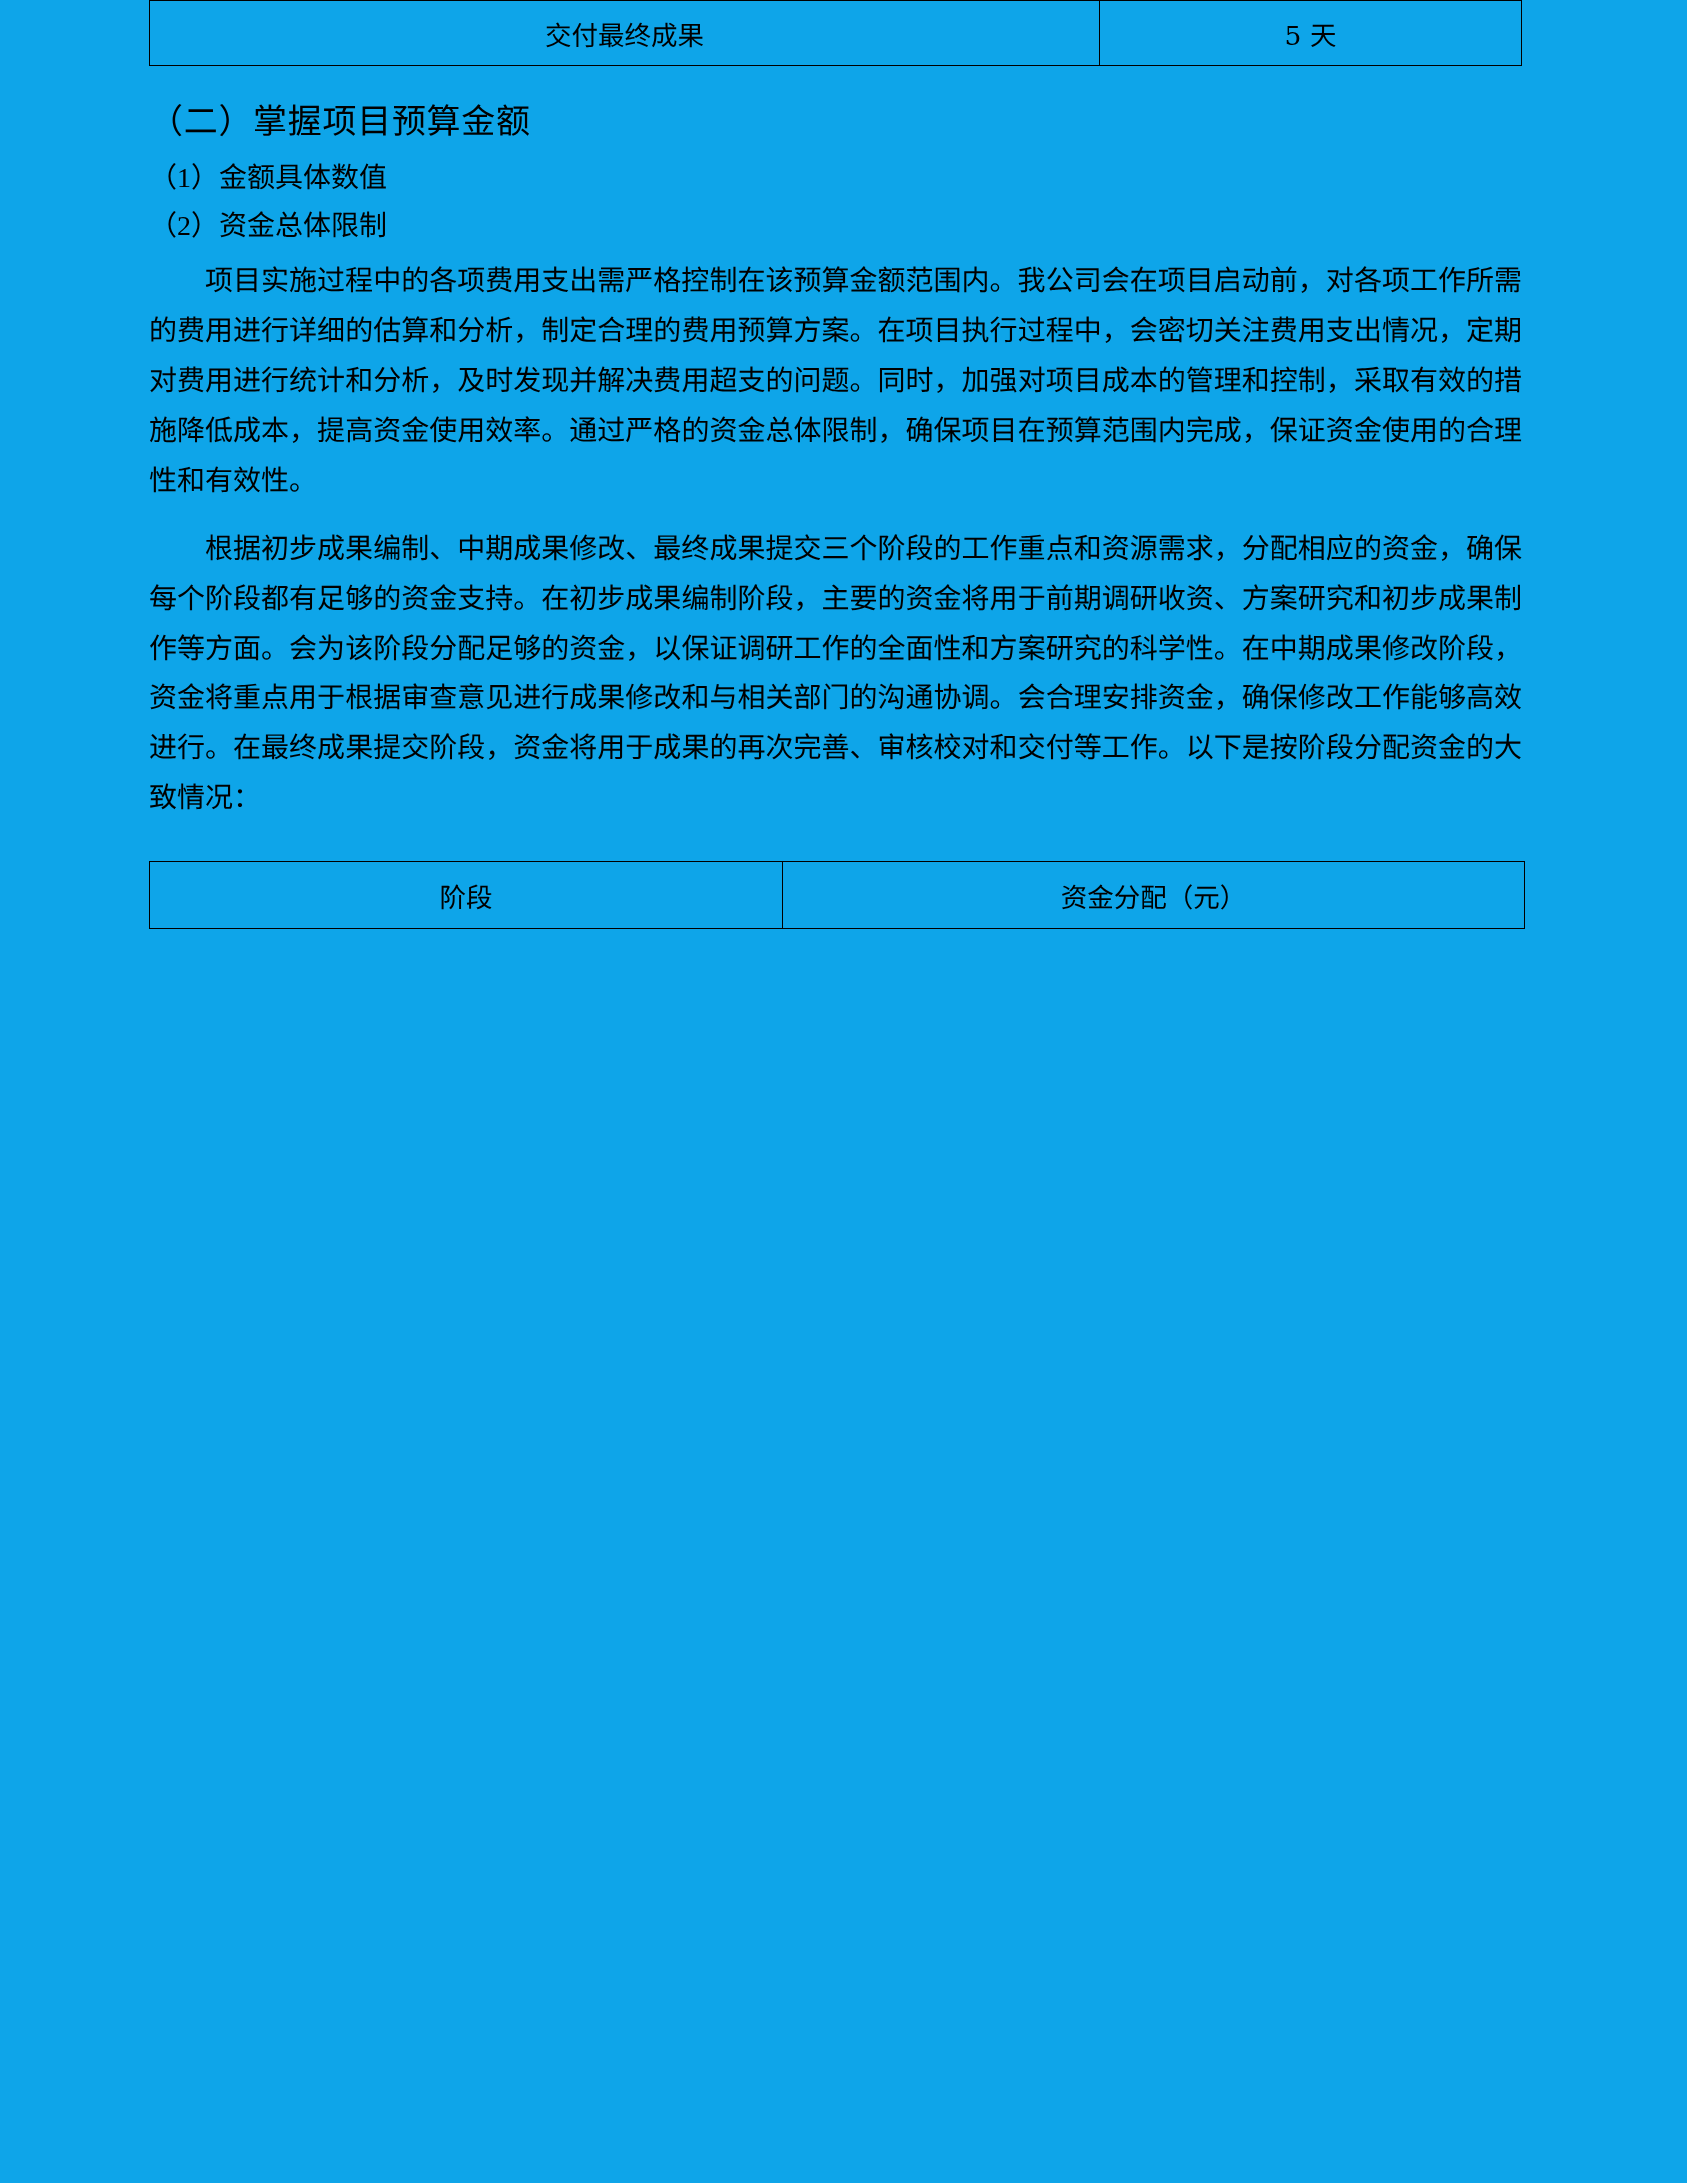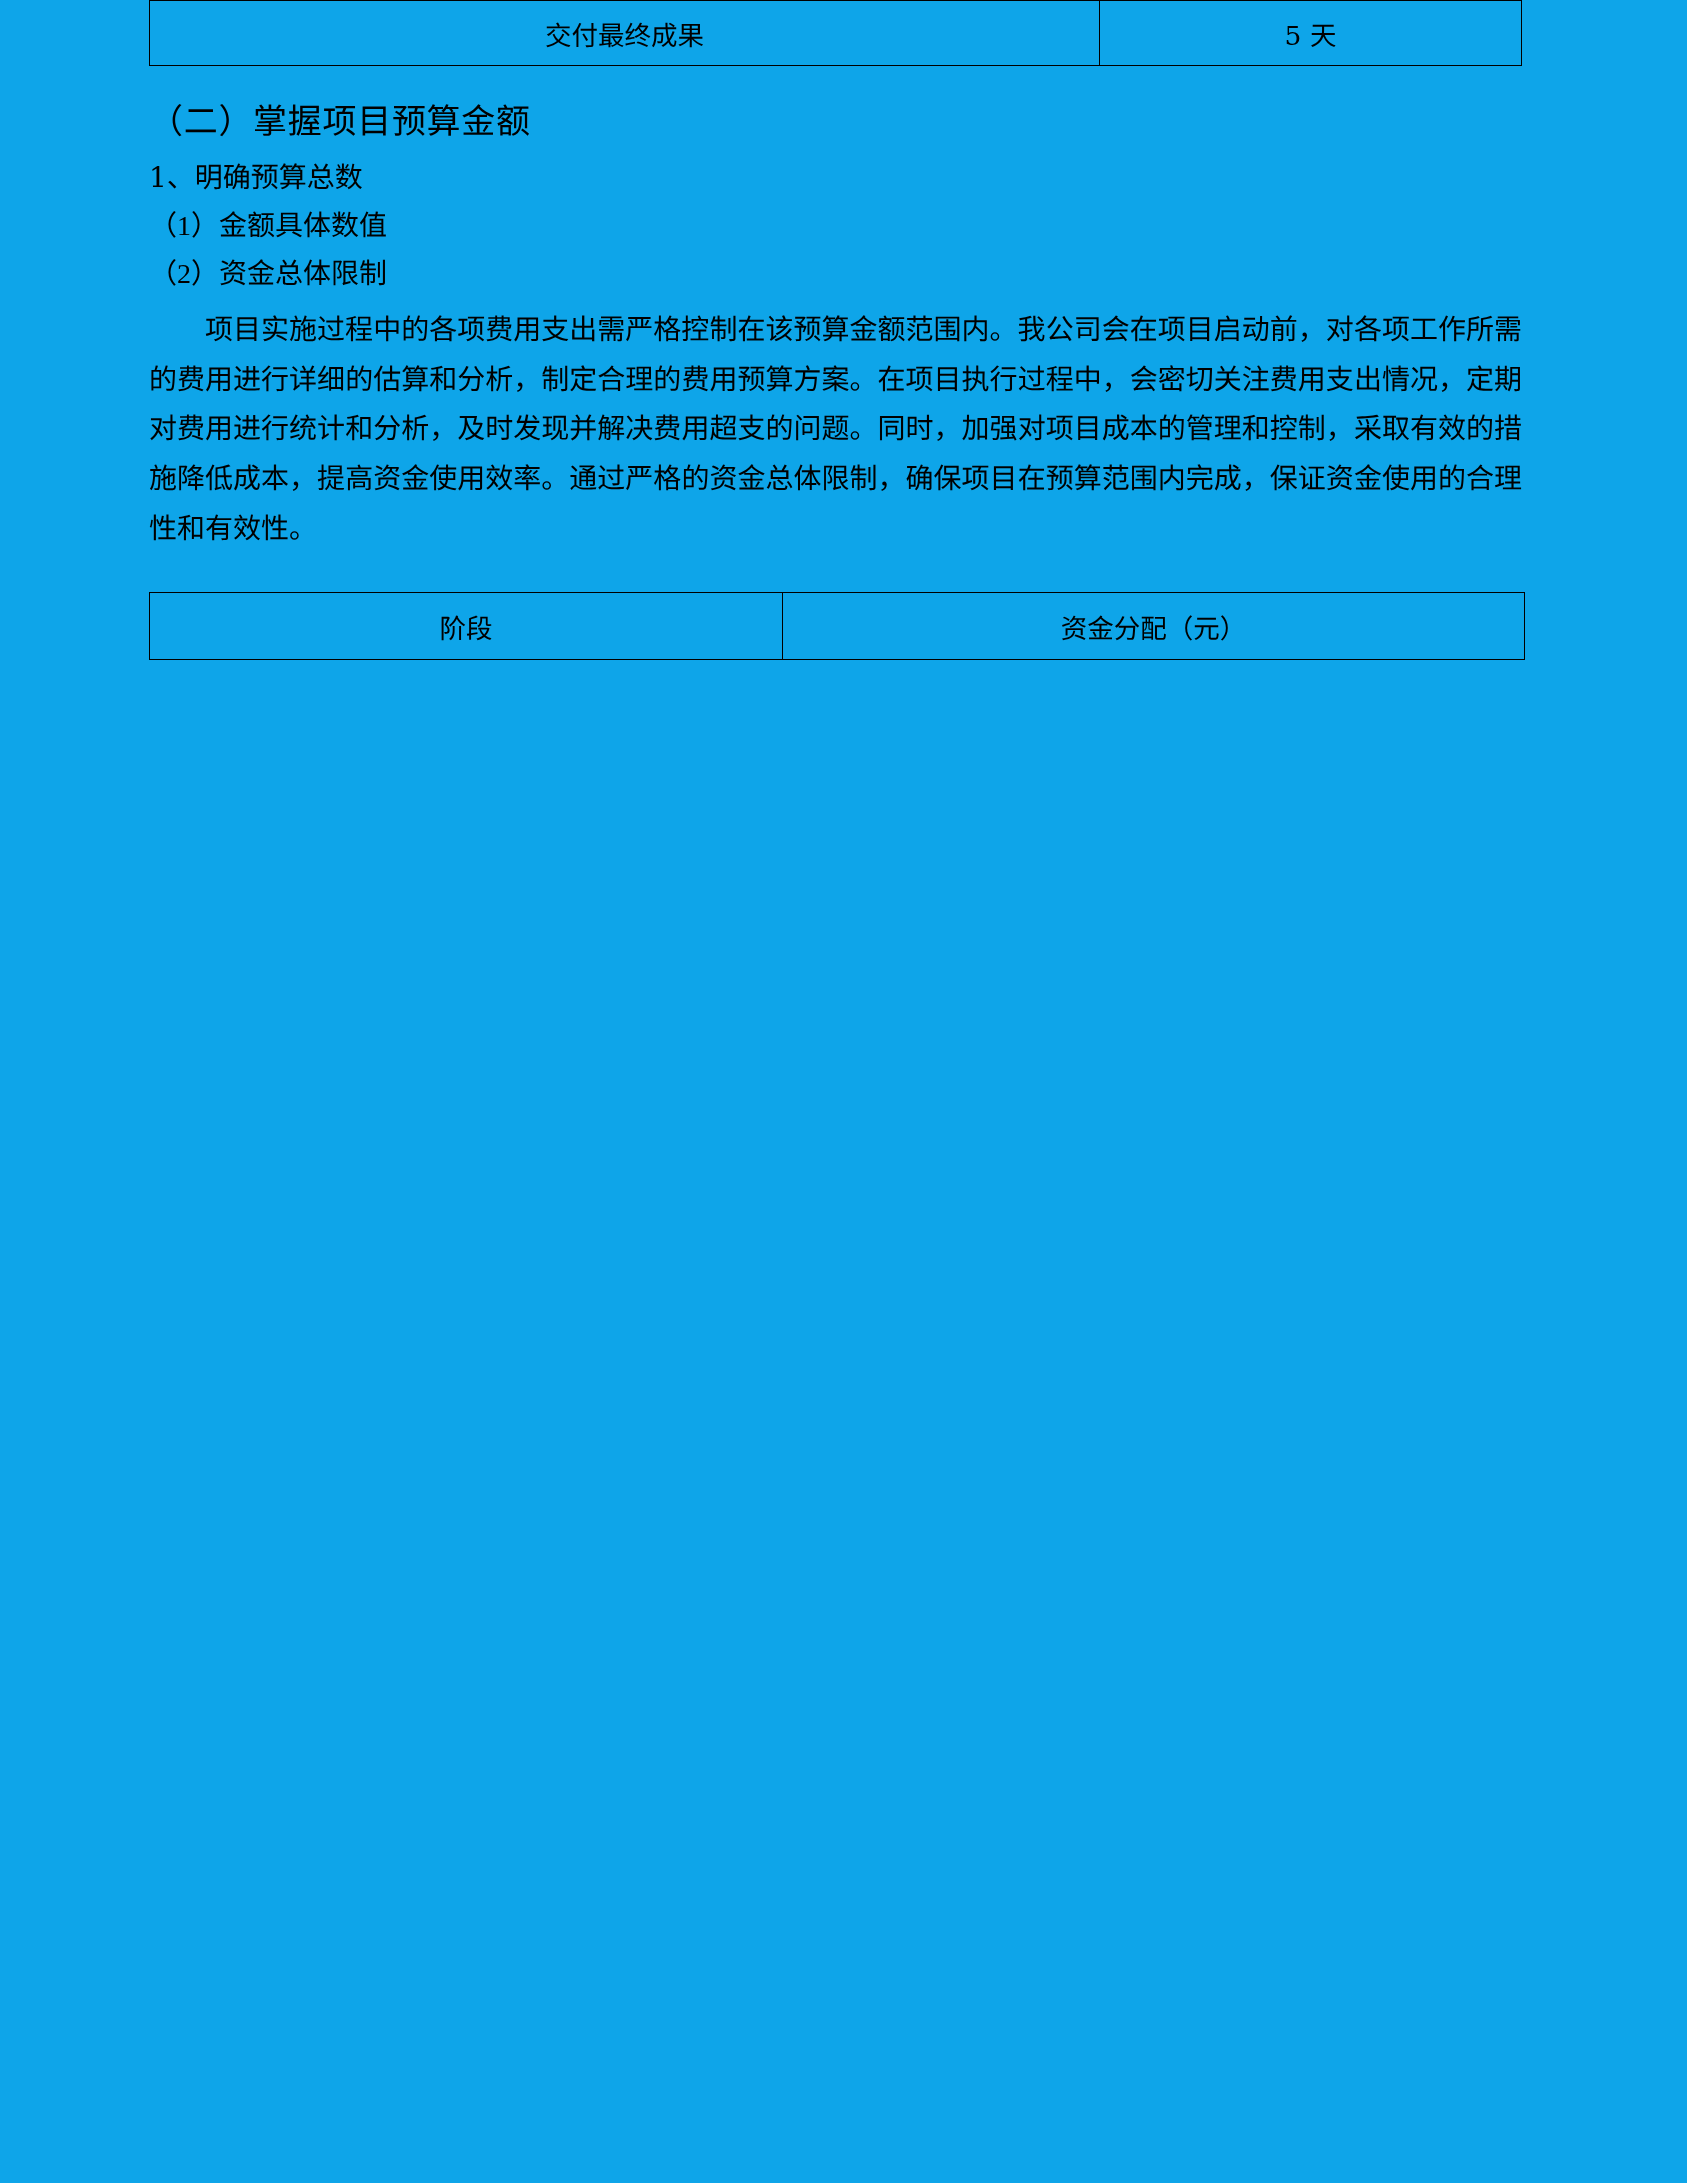--- a/index.html
+++ b/index.html
@@ -107,31 +107,31 @@
           <td class="col-a">交付最终成果</td>
           <td class="col-b">5 天</td>
         </tr>
       </tbody>
     </table>
 
     <div class="spacer-after-table-top"></div>
 
     <h2 class="h-sec">（二）掌握项目预算金额</h2>
 
-    <h3 class="h-num">1、明确预算总数</h3>
 
     <h4 class="h-sub">（1）金额具体数值</h4>
 
 
     <h4 class="h-sub">（2）资金总体限制</h4>
 
     <p class="body last">项目实施过程中的各项费用支出需严格控制在该预算金额范围内。我公司会在项目启动前，对各项工作所需的费用进行详细的估算和分析，制定合理的费用预算方案。在项目执行过程中，会密切关注费用支出情况，定期对费用进行统计和分析，及时发现并解决费用超支的问题。同时，加强对项目成本的管理和控制，采取有效的措施降低成本，提高资金使用效率。通过严格的资金总体限制，确保项目在预算范围内完成，保证资金使用的合理性和有效性。</p>
 
 
 
+    <p class="body last">根据初步成果编制、中期成果修改、最终成果提交三个阶段的工作重点和资源需求，分配相应的资金，确保每个阶段都有足够的资金支持。在初步成果编制阶段，主要的资金将用于前期调研收资、方案研究和初步成果制作等方面。会为该阶段分配足够的资金，以保证调研工作的全面性和方案研究的科学性。在中期成果修改阶段，资金将重点用于根据审查意见进行成果修改和与相关部门的沟通协调。会合理安排资金，确保修改工作能够高效进行。在最终成果提交阶段，资金将用于成果的再次完善、审核校对和交付等工作。以下是按阶段分配资金的大致情况：</p>
 
     <div class="gap-md"></div>
 
     <table class="doc-table tbl-bottom">
       <tbody>
         <tr>
           <td class="col-a">阶段</td>
           <td class="col-b">资金分配（元）</td>
         </tr>
       </tbody>

